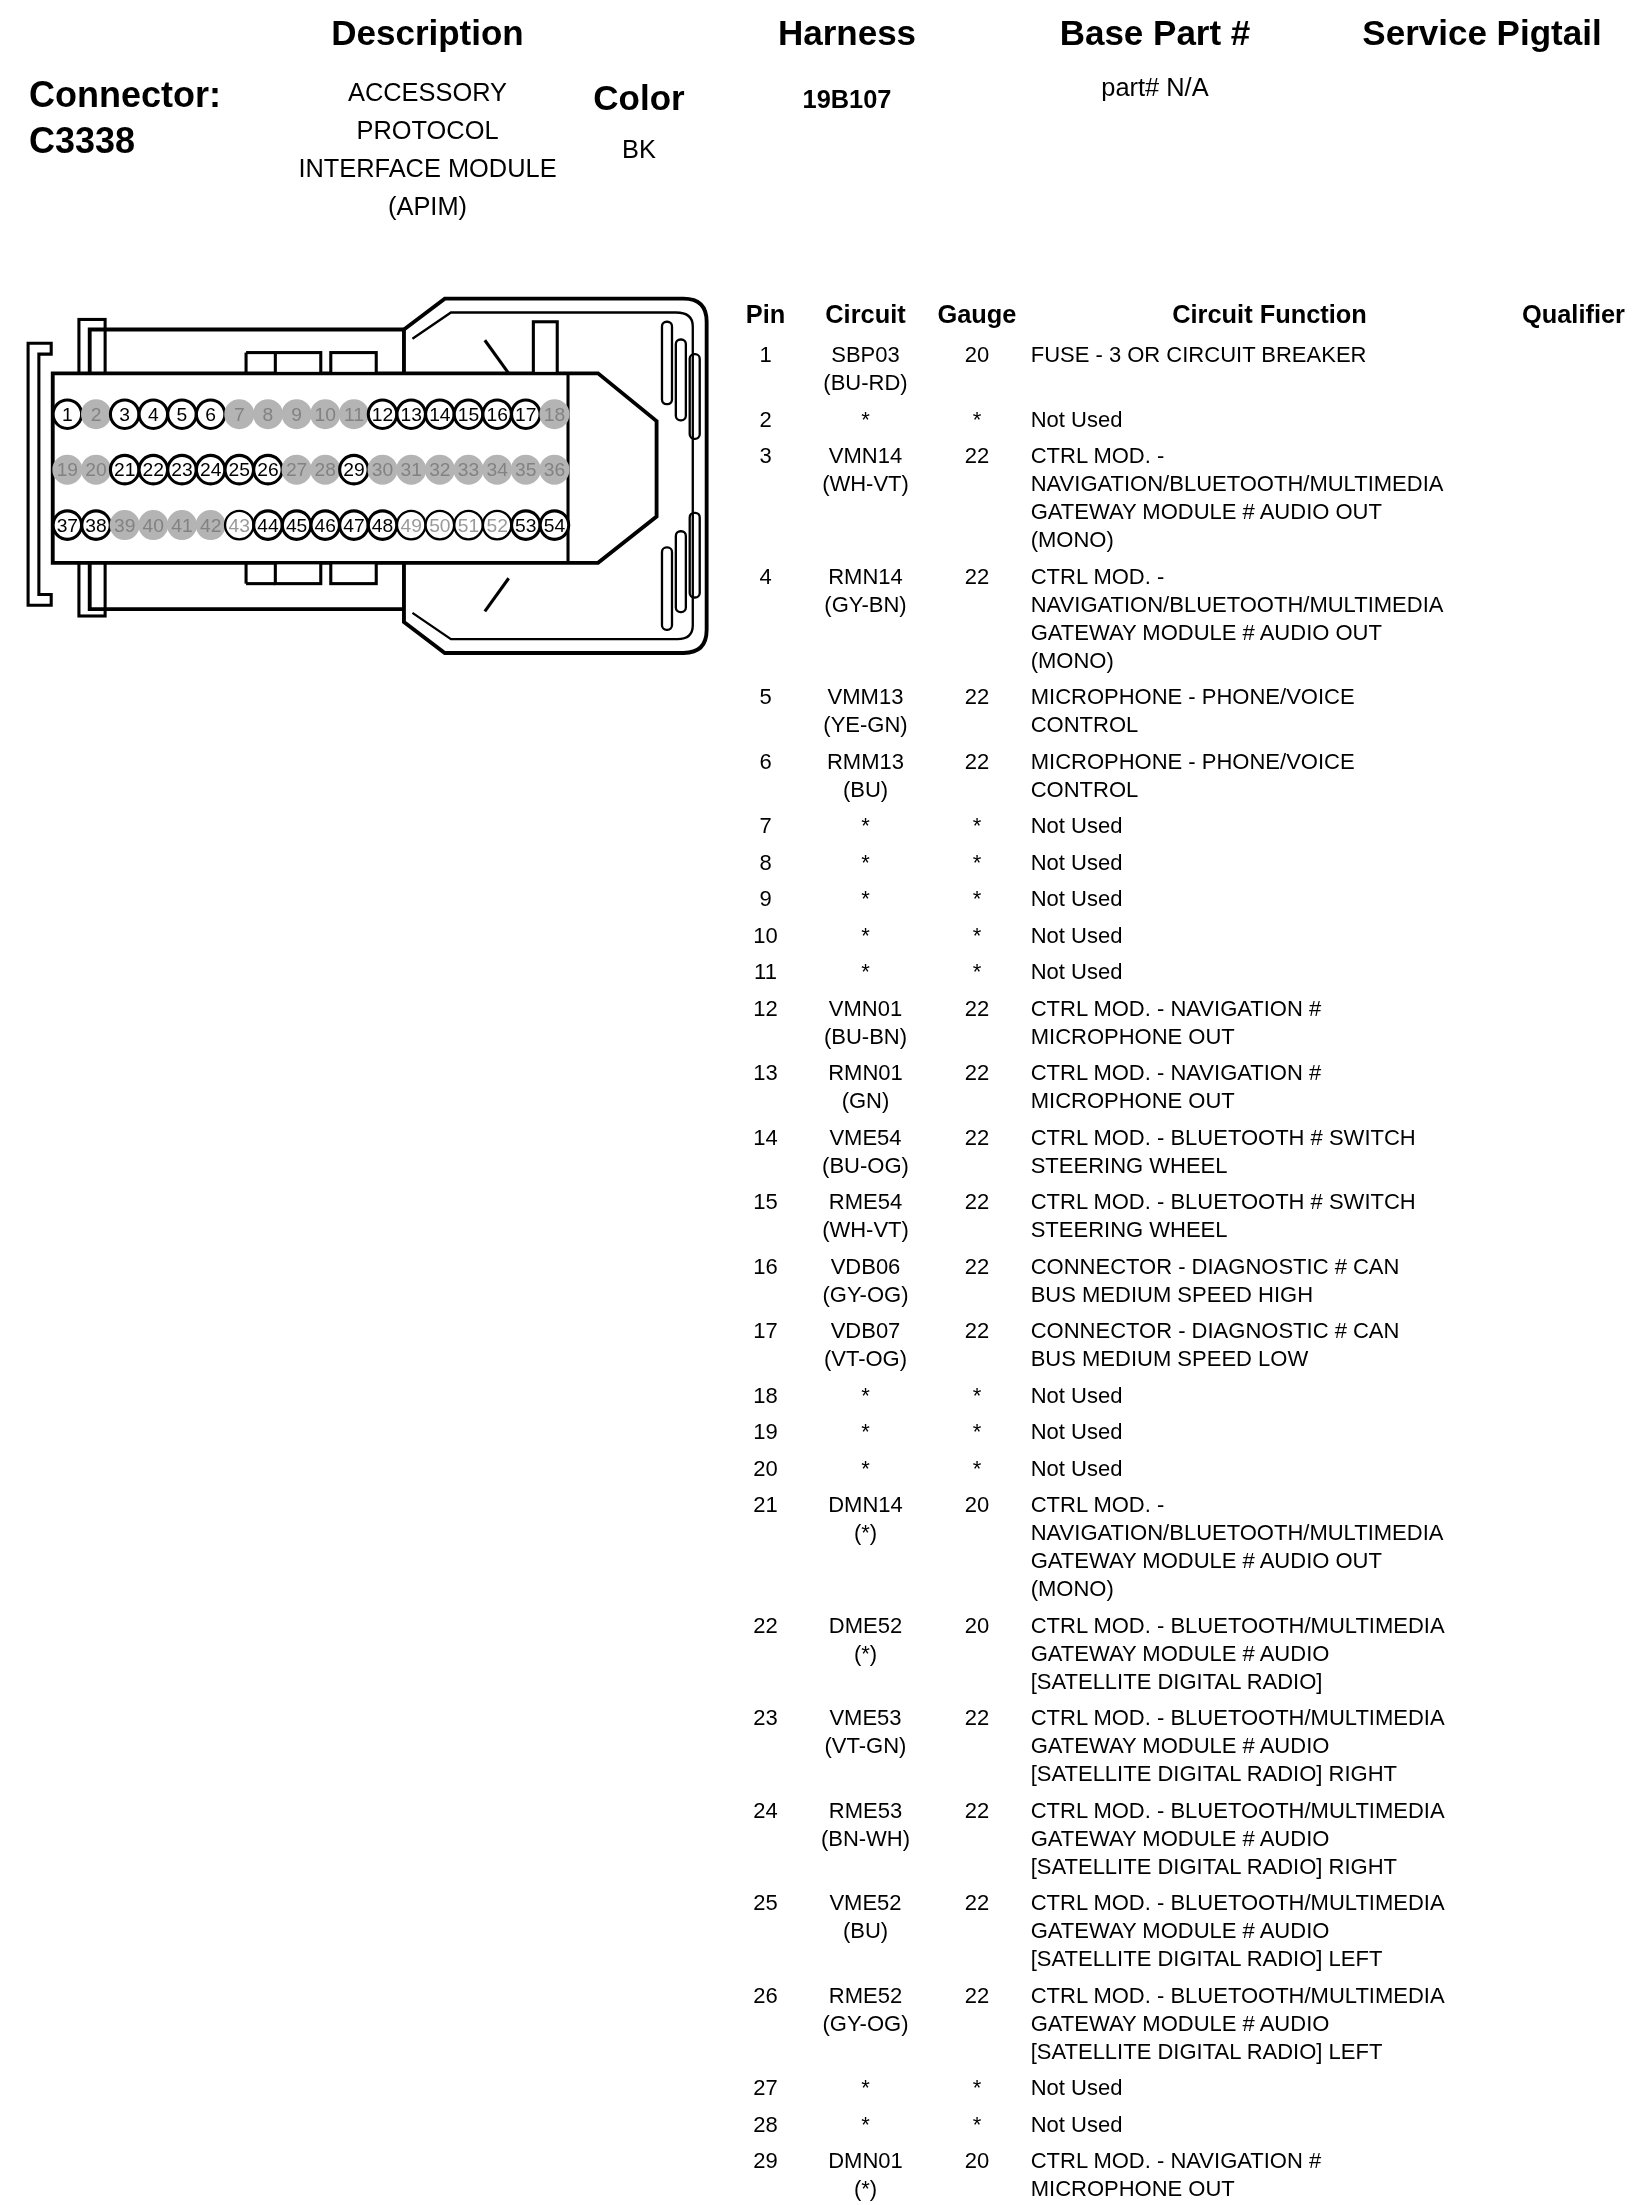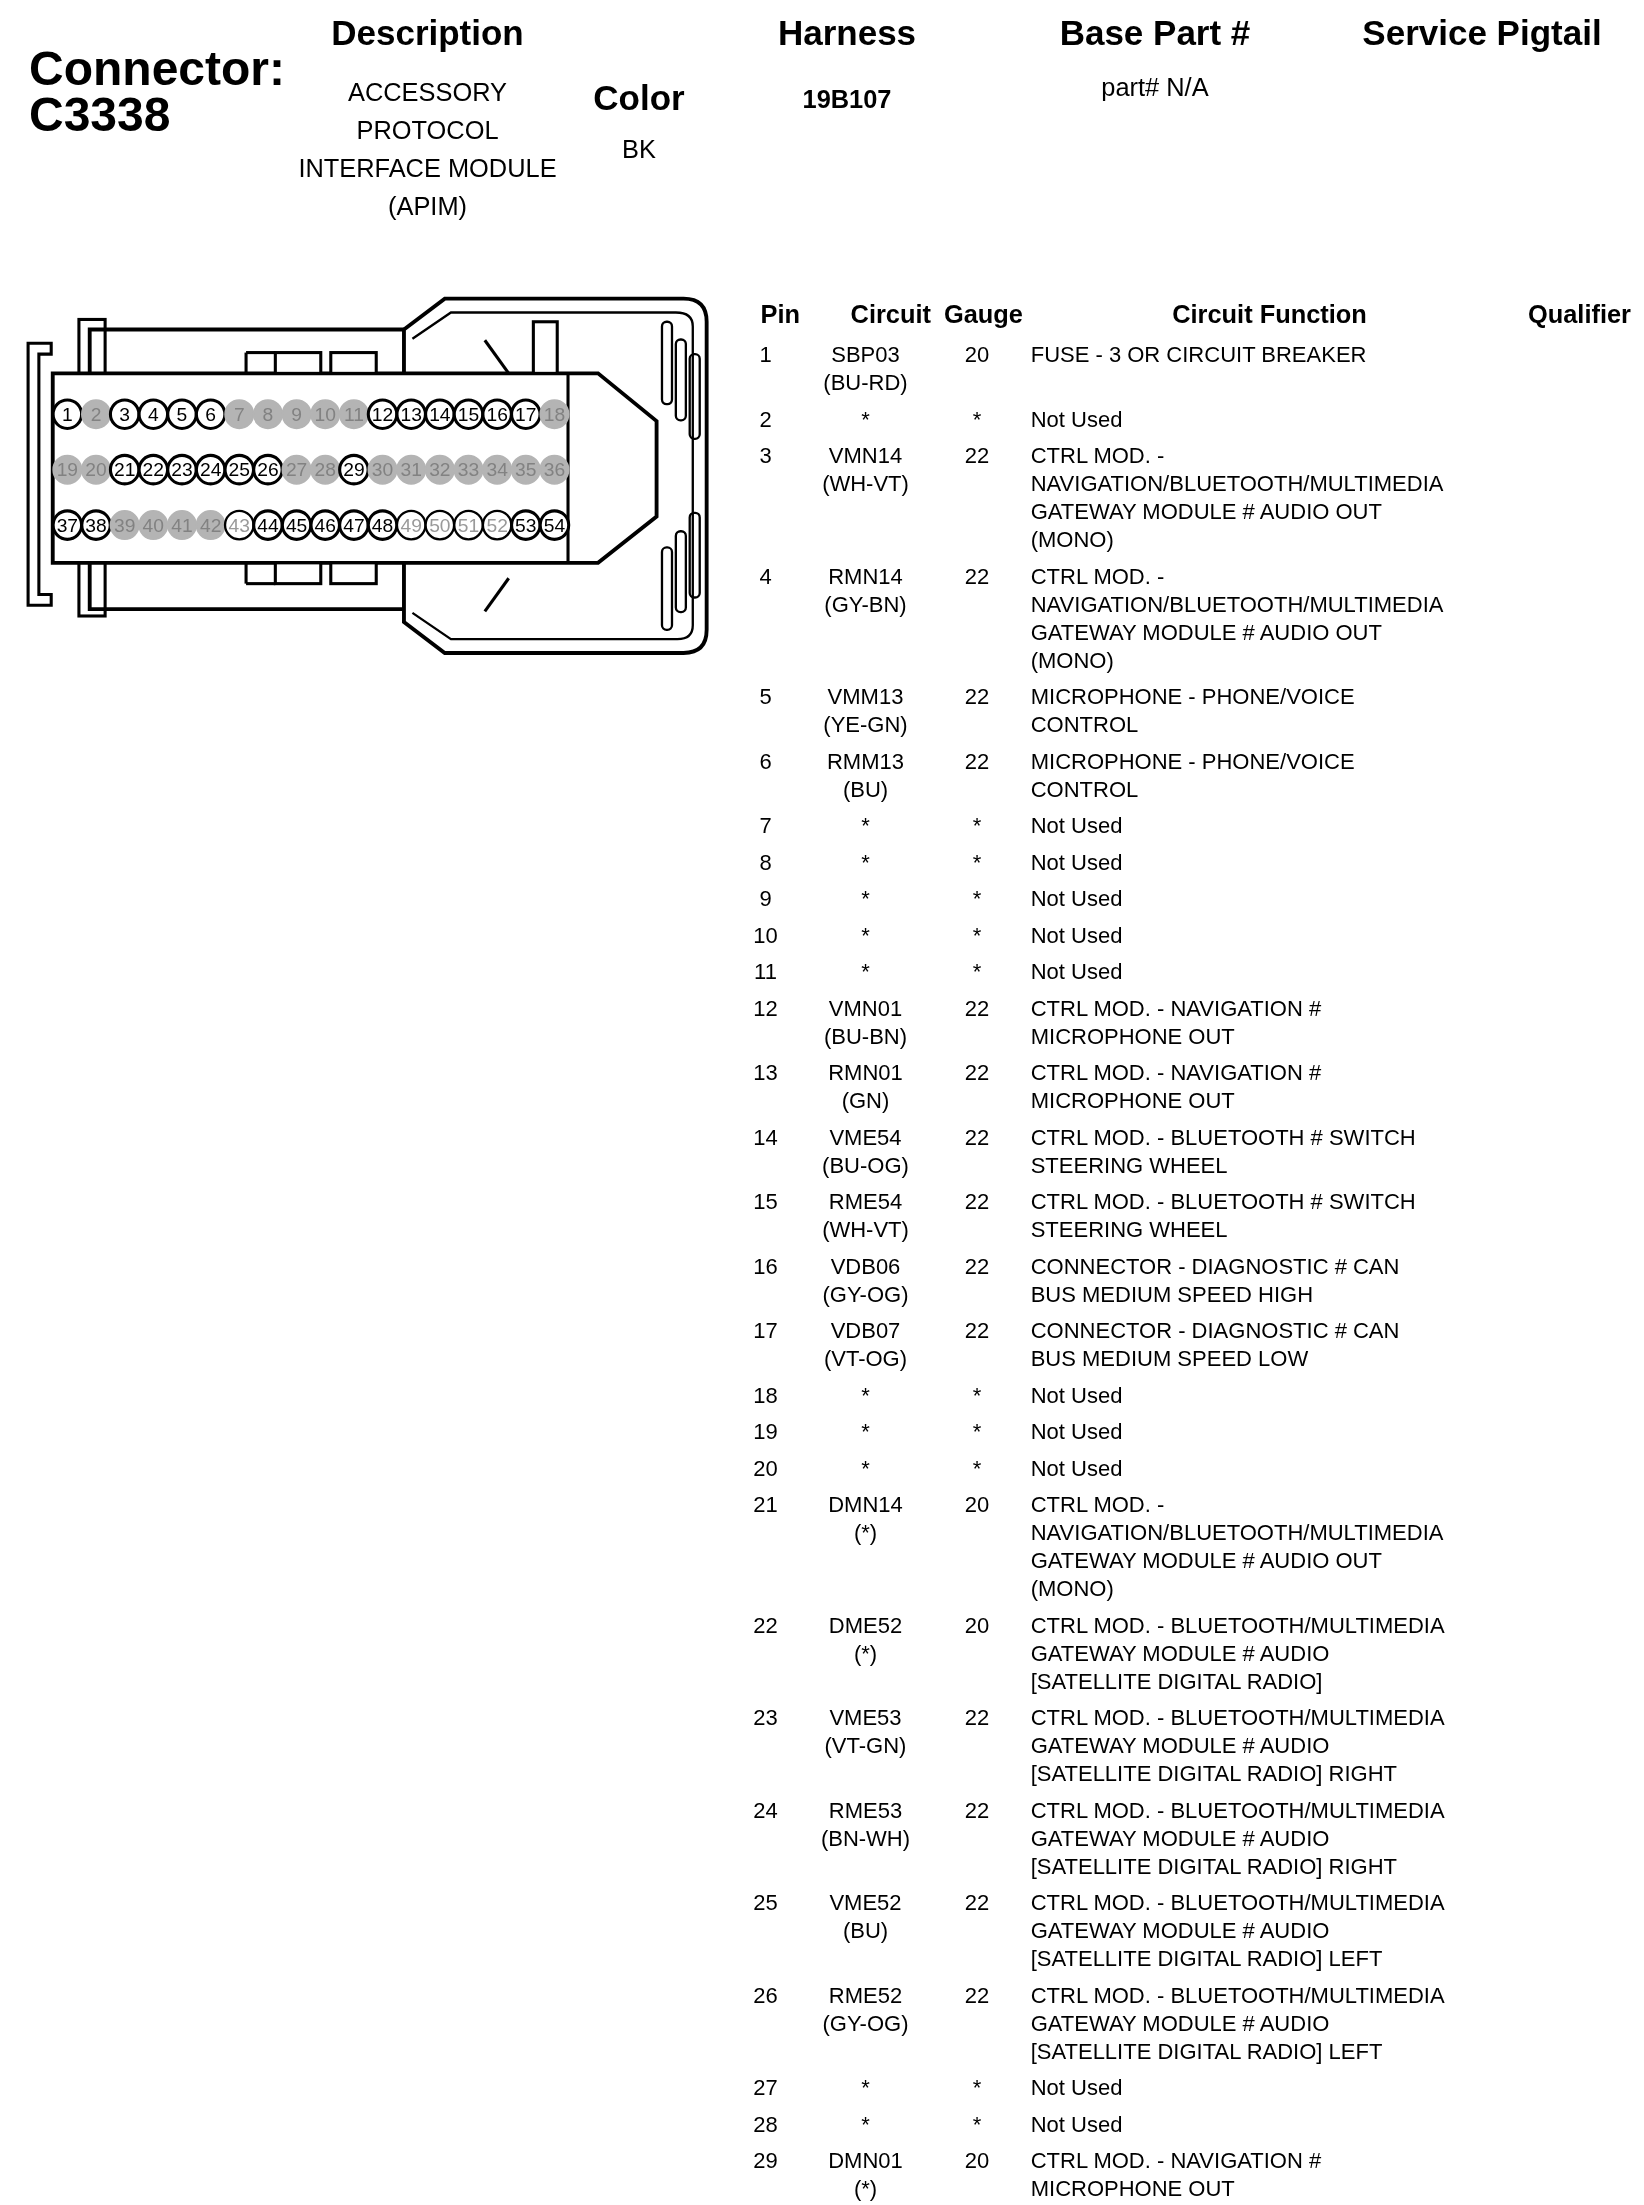--- a/index.html
+++ b/index.html
@@ -1,39 +1,39 @@
 <!DOCTYPE html>
 <html style="font-size:12.3px"><head>
 <meta charset="utf-8">
 <style>
   * { margin:0; padding:0; box-sizing:border-box; }
   html,body { width:1645px; height:2205px; background:#ffffff; color:#000;
               font-family:"Liberation Sans", sans-serif; }
   .sheet { position:relative; width:1645px; height:2205px; overflow:hidden; }
 
   
-  .conn-label { position:absolute; left:29px; top:46px; font-size:48px; font-weight:bold; line-height:46px; }
+  .conn-label { position:absolute; left:29px; top:72px; font-size:36px; font-weight:bold; line-height:46px; }
   .hdr-col { position:absolute; text-align:center; }
   .hdr-title { font-size:35px; font-weight:bold; line-height:31px; }
   .hdr-value { font-size:25.4px; line-height:38px; }
   .col-desc  { left:285px; top:17px; width:285px; }
   .col-desc .hdr-value { margin-top:25px; }
   .col-color { left:562px; top:82px; width:154px; }
   .col-color .hdr-value { margin-top:17px; }
   .col-harness { left:739px; top:17px; width:216px; }
   .col-harness .hdr-value { margin-top:32px;font-weight:bold; }
   .col-base { left:1032px; top:17px; width:246px; }
   .col-base .hdr-value { margin-top:20px; }
   .col-pigtail { left:1355px; top:17px; width:254px; }
 
   
   .pinout { position:absolute; left:731px; top:300px; width:901px; }
   .t-head, .t-row { display:grid; grid-template-columns:69px 131px 92px 493px 115px; }
   .t-head { font-size:25.4px; font-weight:bold; margin-bottom:12.3px; }
-  .t-head > div { text-align:right; }
+  .t-head > div { text-align:center; }
   .t-head .h-func { text-align:center; }
   .t-row { margin-bottom:8.5px; font-size:22px; line-height:28px; }
   .c-pin { text-align:center; }
   .c-circuit { text-align:center; white-space:pre-line; }
   .c-gauge { text-align:center; }
   .c-func { text-align:left; white-space:pre-line; padding-left:7.7px; }
   .c-qual { text-align:center; }
 
   
   .diagram { position:absolute; left:15.4px; top:277px; }

